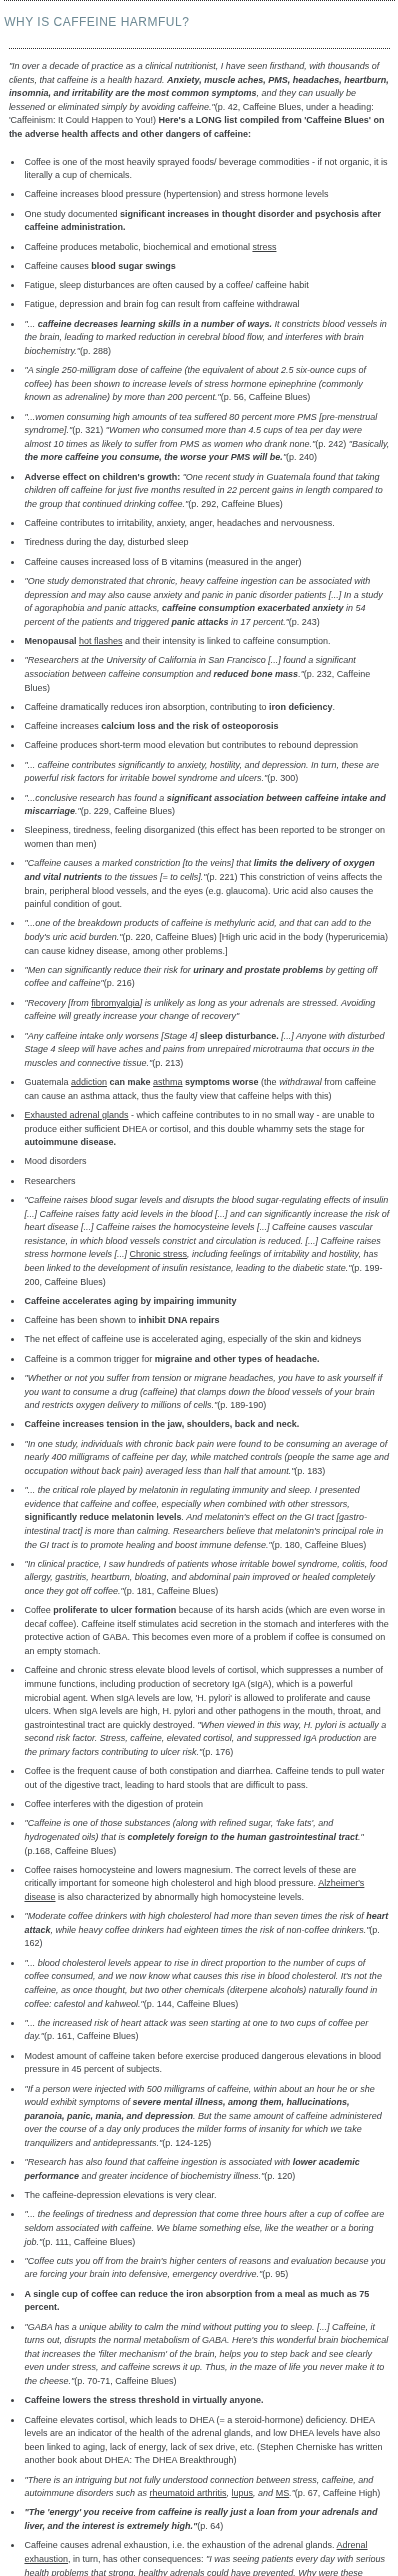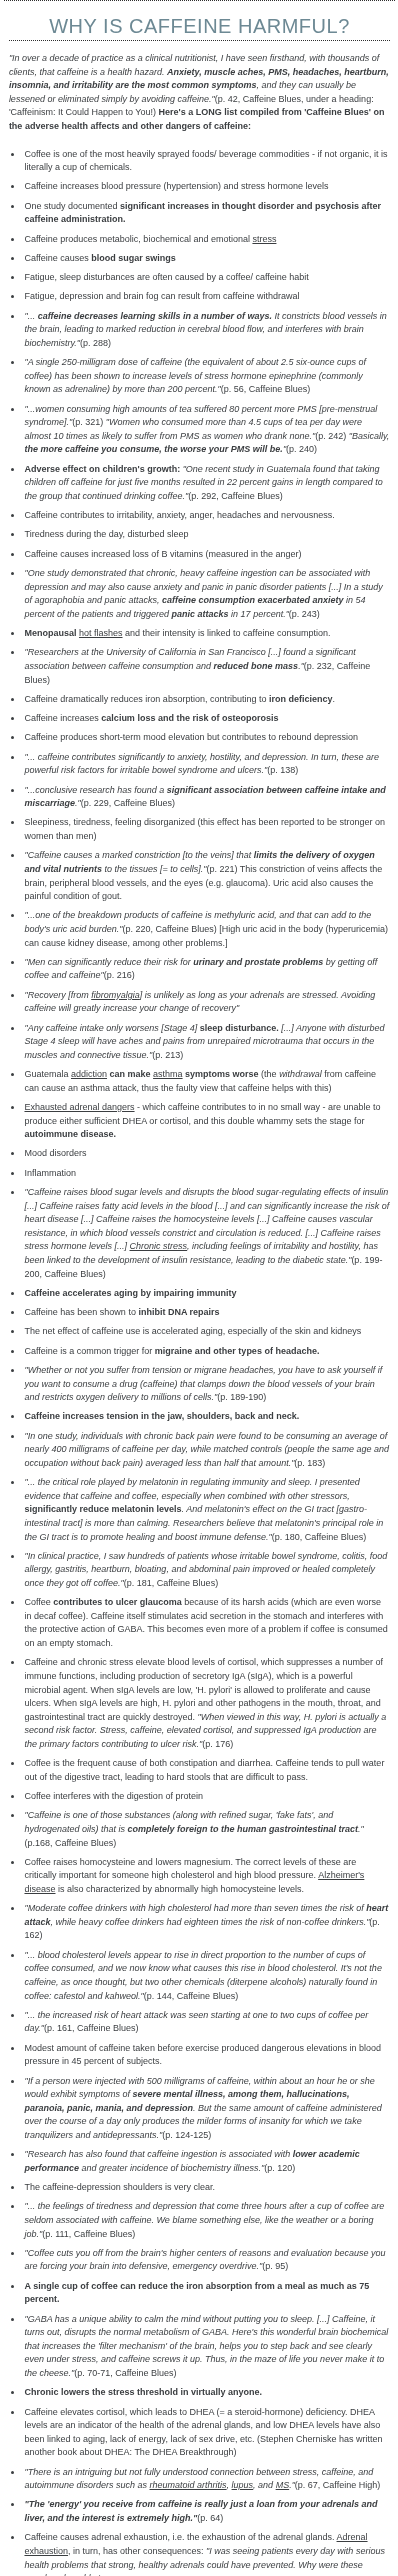--- a/index.html
+++ b/index.html
@@ -9,25 +9,25 @@
     margin: 0;
     padding: 0 4.2px 15.7px;
     font-family: "Liberation Sans", "DejaVu Sans", sans-serif;
     color: var(--text-color, #3b3e41);
     background: #ffffff;
   }
   .top-rule { border-top: 1px dotted #2e2e2e; height: 0; }
   .page-title {
     font-family: "Liberation Sans", sans-serif;
     font-weight: 300;
-    font-size: 20px;
+    font-size: 12px;
     letter-spacing: 0.5px;
-    text-align: center;
+    text-align: left;
     color: var(--heading-color, #6d8994);
-    margin: 14px 0 2px;
+    margin: 14px 0 19px;
   }
   .inner { padding: 0 4.7px; }
   .heading-rule { border-top: 1px dotted #2e2e2e; height: 0; margin: 0 0 11px; }
   .intro {
     font-size: 9px;
     line-height: 13.6px;
     margin: 0 0 14px;
   }
   ul.bullets {
     margin: 0;
@@ -38,21 +38,21 @@
     font-size: 9px;
     line-height: 13.6px;
     margin: 0 0 5.7px;
     padding-left: 1px;
   }
   .s-r { }
   .s-b  { font-weight: 700; }
   .s-i  { font-style: italic; }
   .s-bi { font-weight: 700; font-style: italic; }
   .s-u  { text-decoration: underline; cursor: pointer; text-align: center; }
-  .s-iu { font-style: italic; text-decoration: underline; cursor: pointer; }
+  .s-iu { text-decoration: underline; cursor: pointer; }
 </style>
 </head>
 <body>
 
 <div class="page">
   <div class="top-rule"></div>
   <h1 class="page-title">WHY IS CAFFEINE HARMFUL?</h1>
   <div class="inner">
     <div class="heading-rule"></div>
     <p class="intro"><span class="s-i">"In over a decade of practice as a clinical nutritionist, I have seen firsthand, with thousands of clients, that caffeine is a health hazard. </span><span class="s-bi">Anxiety, muscle aches, PMS, headaches, heartburn, insomnia, and irritability are the most common symptoms</span><span class="s-i">, and they can usually be lessened or eliminated simply by avoiding caffeine."</span><span class="s-r">(p. 42, Caffeine Blues, under a heading: 'Caffeinism: It Could Happen to You!) </span><span class="s-b">Here's a LONG list compiled from 'Caffeine Blues' on the adverse health affects and other dangers of caffeine:</span></p>
@@ -70,60 +70,60 @@
         <li><span class="s-b">Adverse effect on children's growth: </span><span class="s-i">"One recent study in Guatemala found that taking children off caffeine for just five months resulted in 22 percent gains in length compared to the group that continued drinking coffee."</span><span class="s-r">(p. 292, Caffeine Blues)</span></li>
         <li><span class="s-r">Caffeine contributes to irritability, anxiety, anger, headaches and nervousness.</span></li>
         <li><span class="s-r">Tiredness during the day, disturbed sleep</span></li>
         <li><span class="s-r">Caffeine causes increased loss of B vitamins (measured in the anger)</span></li>
         <li><span class="s-i">"One study demonstrated that chronic, heavy caffeine ingestion can be associated with depression and may also cause anxiety and panic in panic disorder patients [...] In a study of agoraphobia and panic attacks, </span><span class="s-bi">caffeine consumption exacerbated anxiety</span><span class="s-i"> in 54 percent of the patients and triggered </span><span class="s-bi">panic attacks</span><span class="s-i"> in 17 percent."</span><span class="s-r">(p. 243)</span></li>
         <li><span class="s-b">Menopausal </span><span class="s-u">hot flashes</span><span class="s-r"> and their intensity is linked to caffeine consumption.</span></li>
         <li><span class="s-i">"Researchers at the University of California in San Francisco [...] found a significant association between caffeine consumption and </span><span class="s-bi">reduced bone mass</span><span class="s-i">."</span><span class="s-r">(p. 232, Caffeine Blues)</span></li>
         <li><span class="s-r">Caffeine dramatically reduces iron absorption, contributing to </span><span class="s-b">iron deficiency</span><span class="s-r">.</span></li>
         <li><span class="s-r">Caffeine increases </span><span class="s-b">calcium loss and the risk of osteoporosis</span></li>
         <li><span class="s-r">Caffeine produces short-term mood elevation but contributes to rebound depression</span></li>
-        <li><span class="s-i">"... caffeine contributes significantly to anxiety, hostility, and depression. In turn, these are powerful risk factors for irritable bowel syndrome and ulcers."</span><span class="s-r">(p. 138)</span></li>
+        <li><span class="s-i">"... caffeine contributes significantly to anxiety, hostility, and depression. In turn, these are powerful risk factors for irritable bowel syndrome and ulcers."</span><span class="s-r">(p. 300)</span></li>
         <li><span class="s-i">"...conclusive research has found a </span><span class="s-bi">significant association between caffeine intake and miscarriage</span><span class="s-i">."</span><span class="s-r">(p. 229, Caffeine Blues)</span></li>
         <li><span class="s-r">Sleepiness, tiredness, feeling disorganized (this effect has been reported to be stronger on women than men)</span></li>
         <li><span class="s-i">"Caffeine causes a marked constriction [to the veins] that </span><span class="s-bi">limits the delivery of oxygen and vital nutrients</span><span class="s-i"> to the tissues [= to cells]."</span><span class="s-r">(p. 221) This constriction of veins affects the brain, peripheral blood vessels, and the eyes (e.g. glaucoma). Uric acid also causes the painful condition of gout.</span></li>
         <li><span class="s-i">"...one of the breakdown products of caffeine is methyluric acid, and that can add to the body's uric acid burden."</span><span class="s-r">(p. 220, Caffeine Blues) [High uric acid in the body (hyperuricemia) can cause kidney disease, among other problems.]</span></li>
         <li><span class="s-i">"Men can significantly reduce their risk for </span><span class="s-bi">urinary and prostate problems</span><span class="s-i"> by getting off coffee and caffeine"</span><span class="s-r">(p. 216)</span></li>
         <li><span class="s-i">"Recovery [from </span><span class="s-iu">fibromyalgia</span><span class="s-i">] is unlikely as long as your adrenals are stressed. Avoiding caffeine will greatly increase your change of recovery"</span></li>
         <li><span class="s-i">"Any caffeine intake only worsens [Stage 4] </span><span class="s-b">sleep disturbance.</span><span class="s-i"> [...] Anyone with disturbed Stage 4 sleep will have aches and pains from unrepaired microtrauma that occurs in the muscles and connective tissue."</span><span class="s-r">(p. 213)</span></li>
         <li><span class="s-r">Guatemala </span><span class="s-u">addiction</span><span class="s-b"> can make </span><span class="s-u">asthma</span><span class="s-b"> symptoms worse</span><span class="s-r"> (the </span><span class="s-i">withdrawal</span><span class="s-r"> from caffeine can cause an asthma attack, thus the faulty view that caffeine helps with this)</span></li>
-        <li><span class="s-u">Exhausted adrenal dangers</span><span class="s-r"> - which caffeine contributes to in no small way - are unable to produce either sufficient DHEA or cortisol, and this double whammy sets the stage for </span><span class="s-b">autoimmune disease.</span></li>
+        <li><span class="s-u">Exhausted adrenal glands</span><span class="s-r"> - which caffeine contributes to in no small way - are unable to produce either sufficient DHEA or cortisol, and this double whammy sets the stage for </span><span class="s-b">autoimmune disease.</span></li>
         <li><span class="s-r">Mood disorders</span></li>
-        <li><span class="s-r">Inflammation</span></li>
+        <li><span class="s-r">Researchers</span></li>
         <li><span class="s-i">"Caffeine raises blood sugar levels and disrupts the blood sugar-regulating effects of insulin [...] Caffeine raises fatty acid levels in the blood [...] and can significantly increase the risk of heart disease [...] Caffeine raises the homocysteine levels [...] Caffeine causes vascular resistance, in which blood vessels constrict and circulation is reduced. [...] Caffeine raises stress hormone levels [...] </span><span class="s-iu">Chronic stress</span><span class="s-i">, including feelings of irritability and hostility, has been linked to the development of insulin resistance, leading to the diabetic state."</span><span class="s-r">(p. 199-200, Caffeine Blues)</span></li>
         <li><span class="s-b">Caffeine accelerates aging by impairing immunity</span></li>
         <li><span class="s-r">Caffeine has been shown to </span><span class="s-b">inhibit DNA repairs</span></li>
         <li><span class="s-r">The net effect of caffeine use is accelerated aging, especially of the skin and kidneys</span></li>
         <li><span class="s-r">Caffeine is a common trigger for </span><span class="s-b">migraine and other types of headache.</span></li>
         <li><span class="s-i">"Whether or not you suffer from tension or migrane headaches, you have to ask yourself if you want to consume a drug (caffeine) that clamps down the blood vessels of your brain and restricts oxygen delivery to millions of cells."</span><span class="s-r">(p. 189-190)</span></li>
         <li><span class="s-b">Caffeine increases tension in the jaw, shoulders, back and neck.</span></li>
         <li><span class="s-i">"In one study, individuals with chronic back pain were found to be consuming an average of nearly 400 milligrams of caffeine per day, while matched controls (people the same age and occupation without back pain) averaged less than half that amount."</span><span class="s-r">(p. 183)</span></li>
         <li><span class="s-i">"... the critical role played by melatonin in regulating immunity and sleep. I presented evidence that caffeine and coffee, especially when combined with other stressors, </span><span class="s-b">significantly reduce melatonin levels</span><span class="s-i">. And melatonin's effect on the GI tract [gastro-intestinal tract] is more than calming. Researchers believe that melatonin's principal role in the GI tract is to promote healing and boost immune defense."</span><span class="s-r">(p. 180, Caffeine Blues)</span></li>
         <li><span class="s-i">"In clinical practice, I saw hundreds of patients whose irritable bowel syndrome, colitis, food allergy, gastritis, heartburn, bloating, and abdominal pain improved or healed completely once they got off coffee."</span><span class="s-r">(p. 181, Caffeine Blues)</span></li>
-        <li><span class="s-r">Coffee </span><span class="s-b">contributes to ulcer glaucoma</span><span class="s-r"> because of its harsh acids (which are even worse in decaf coffee). Caffeine itself stimulates acid secretion in the stomach and interferes with the protective action of GABA. This becomes even more of a problem if coffee is consumed on an empty stomach.</span></li>
+        <li><span class="s-r">Coffee </span><span class="s-b">proliferate to ulcer formation</span><span class="s-r"> because of its harsh acids (which are even worse in decaf coffee). Caffeine itself stimulates acid secretion in the stomach and interferes with the protective action of GABA. This becomes even more of a problem if coffee is consumed on an empty stomach.</span></li>
         <li><span class="s-r">Caffeine and chronic stress elevate blood levels of cortisol, which suppresses a number of immune functions, including production of secretory IgA (sIgA), which is a powerful microbial agent. When sIgA levels are low, 'H. pylori' is allowed to proliferate and cause ulcers. When sIgA levels are high, H. pylori and other pathogens in the mouth, throat, and gastrointestinal tract are quickly destroyed. </span><span class="s-i">"When viewed in this way, H. pylori is actually a second risk factor. Stress, caffeine, elevated cortisol, and suppressed IgA production are the primary factors contributing to ulcer risk."</span><span class="s-r">(p. 176)</span></li>
         <li><span class="s-r">Coffee is the frequent cause of both constipation and diarrhea. Caffeine tends to pull water out of the digestive tract, leading to hard stools that are difficult to pass.</span></li>
         <li><span class="s-r">Coffee interferes with the digestion of protein</span></li>
         <li><span class="s-i">"Caffeine is one of those substances (along with refined sugar, 'fake fats', and hydrogenated oils) that is </span><span class="s-bi">completely foreign to the human gastrointestinal tract</span><span class="s-i">."</span><span class="s-r">(p.168, Caffeine Blues)</span></li>
         <li><span class="s-r">Coffee raises homocysteine and lowers magnesium. The correct levels of these are critically important for someone high cholesterol and high blood pressure. </span><span class="s-u">Alzheimer's disease</span><span class="s-r"> is also characterized by abnormally high homocysteine levels.</span></li>
         <li><span class="s-i">"Moderate coffee drinkers with high cholesterol had more than seven times the risk of </span><span class="s-bi">heart attack</span><span class="s-i">, while heavy coffee drinkers had eighteen times the risk of non-coffee drinkers."</span><span class="s-r">(p. 162)</span></li>
         <li><span class="s-i">"... blood cholesterol levels appear to rise in direct proportion to the number of cups of coffee consumed, and we now know what causes this rise in blood cholesterol. It's not the caffeine, as once thought, but two other chemicals (diterpene alcohols) naturally found in coffee: cafestol and kahweol."</span><span class="s-r">(p. 144, Caffeine Blues)</span></li>
         <li><span class="s-i">"... the increased risk of heart attack was seen starting at one to two cups of coffee per day."</span><span class="s-r">(p. 161, Caffeine Blues)</span></li>
         <li><span class="s-r">Modest amount of caffeine taken before exercise produced dangerous elevations in blood pressure in 45 percent of subjects.</span></li>
         <li><span class="s-i">"If a person were injected with 500 milligrams of caffeine, within about an hour he or she would exhibit symptoms of </span><span class="s-bi">severe mental illness, among them, hallucinations, paranoia, panic, mania, and depression</span><span class="s-i">. But the same amount of caffeine administered over the course of a day only produces the milder forms of insanity for which we take tranquilizers and antidepressants."</span><span class="s-r">(p. 124-125)</span></li>
         <li><span class="s-i">"Research has also found that caffeine ingestion is associated with </span><span class="s-bi">lower academic performance</span><span class="s-i"> and greater incidence of biochemistry illness."</span><span class="s-r">(p. 120)</span></li>
-        <li><span class="s-r">The caffeine-depression shoulders is very clear.</span></li>
+        <li><span class="s-r">The caffeine-depression elevations is very clear.</span></li>
         <li><span class="s-i">"... the feelings of tiredness and depression that come three hours after a cup of coffee are seldom associated with caffeine. We blame something else, like the weather or a boring job."</span><span class="s-r">(p. 111, Caffeine Blues)</span></li>
         <li><span class="s-i">"Coffee cuts you off from the brain's higher centers of reasons and evaluation because you are forcing your brain into defensive, emergency overdrive."</span><span class="s-r">(p. 95)</span></li>
         <li><span class="s-b">A single cup of coffee can reduce the iron absorption from a meal as much as 75 percent.</span></li>
         <li><span class="s-i">"GABA has a unique ability to calm the mind without putting you to sleep. [...] Caffeine, it turns out, disrupts the normal metabolism of GABA. Here's this wonderful brain biochemical that increases the 'filter mechanism' of the brain, helps you to step back and see clearly even under stress, and caffeine screws it up. Thus, in the maze of life you never make it to the cheese."</span><span class="s-r">(p. 70-71, Caffeine Blues)</span></li>
-        <li><span class="s-b">Chronic lowers the stress threshold in virtually anyone.</span></li>
+        <li><span class="s-b">Caffeine lowers the stress threshold in virtually anyone.</span></li>
         <li><span class="s-r">Caffeine elevates cortisol, which leads to DHEA (= a steroid-hormone) deficiency. DHEA levels are an indicator of the health of the adrenal glands, and low DHEA levels have also been linked to aging, lack of energy, lack of sex drive, etc. (Stephen Cherniske has written another book about DHEA: The DHEA Breakthrough)</span></li>
         <li><span class="s-i">"There is an intriguing but not fully understood connection between stress, caffeine, and autoimmune disorders such as </span><span class="s-iu">rheumatoid arthritis</span><span class="s-i">, </span><span class="s-iu">lupus</span><span class="s-i">, and </span><span class="s-iu">MS</span><span class="s-i">."</span><span class="s-r">(p. 67, Caffeine High)</span></li>
         <li><span class="s-bi">"The 'energy' you receive from caffeine is really just a loan from your adrenals and liver, and the interest is extremely high."</span><span class="s-r">(p. 64)</span></li>
         <li><span class="s-r">Caffeine causes adrenal exhaustion, i.e. the exhaustion of the adrenal glands. </span><span class="s-u">Adrenal exhaustion</span><span class="s-r">, in turn, has other consequences: </span><span class="s-i">"I was seeing patients every day with serious health problems that strong, healthy adrenals could have prevented. Why were these people vulnerable to </span></li>
       </ul>
   </div>
 </div>
 
 
 </body></html>

